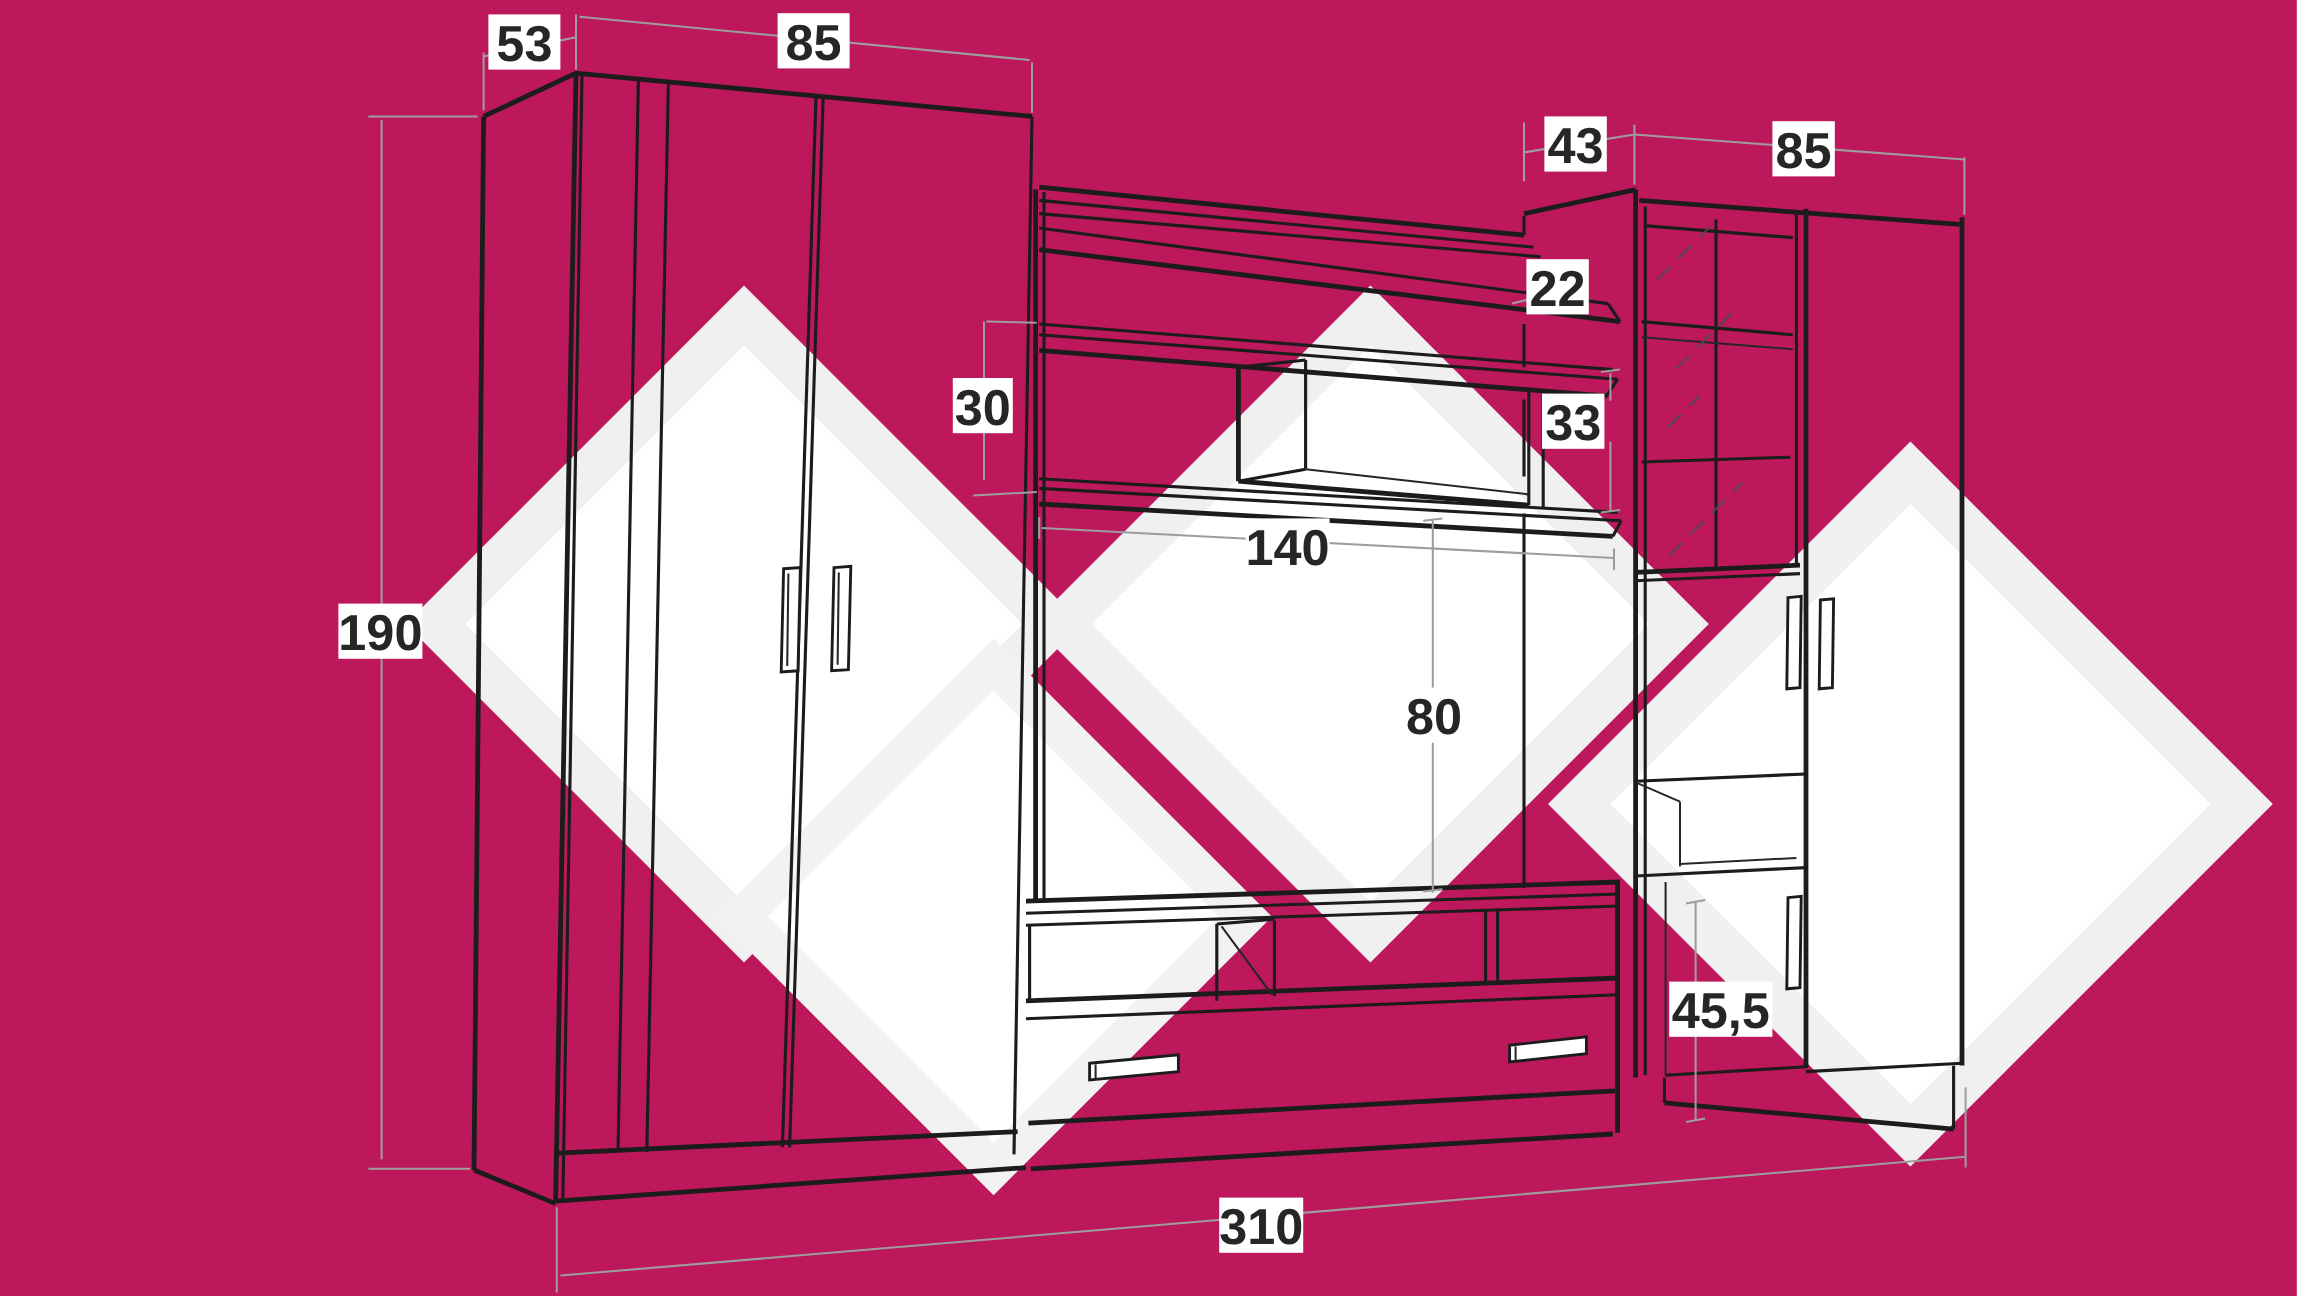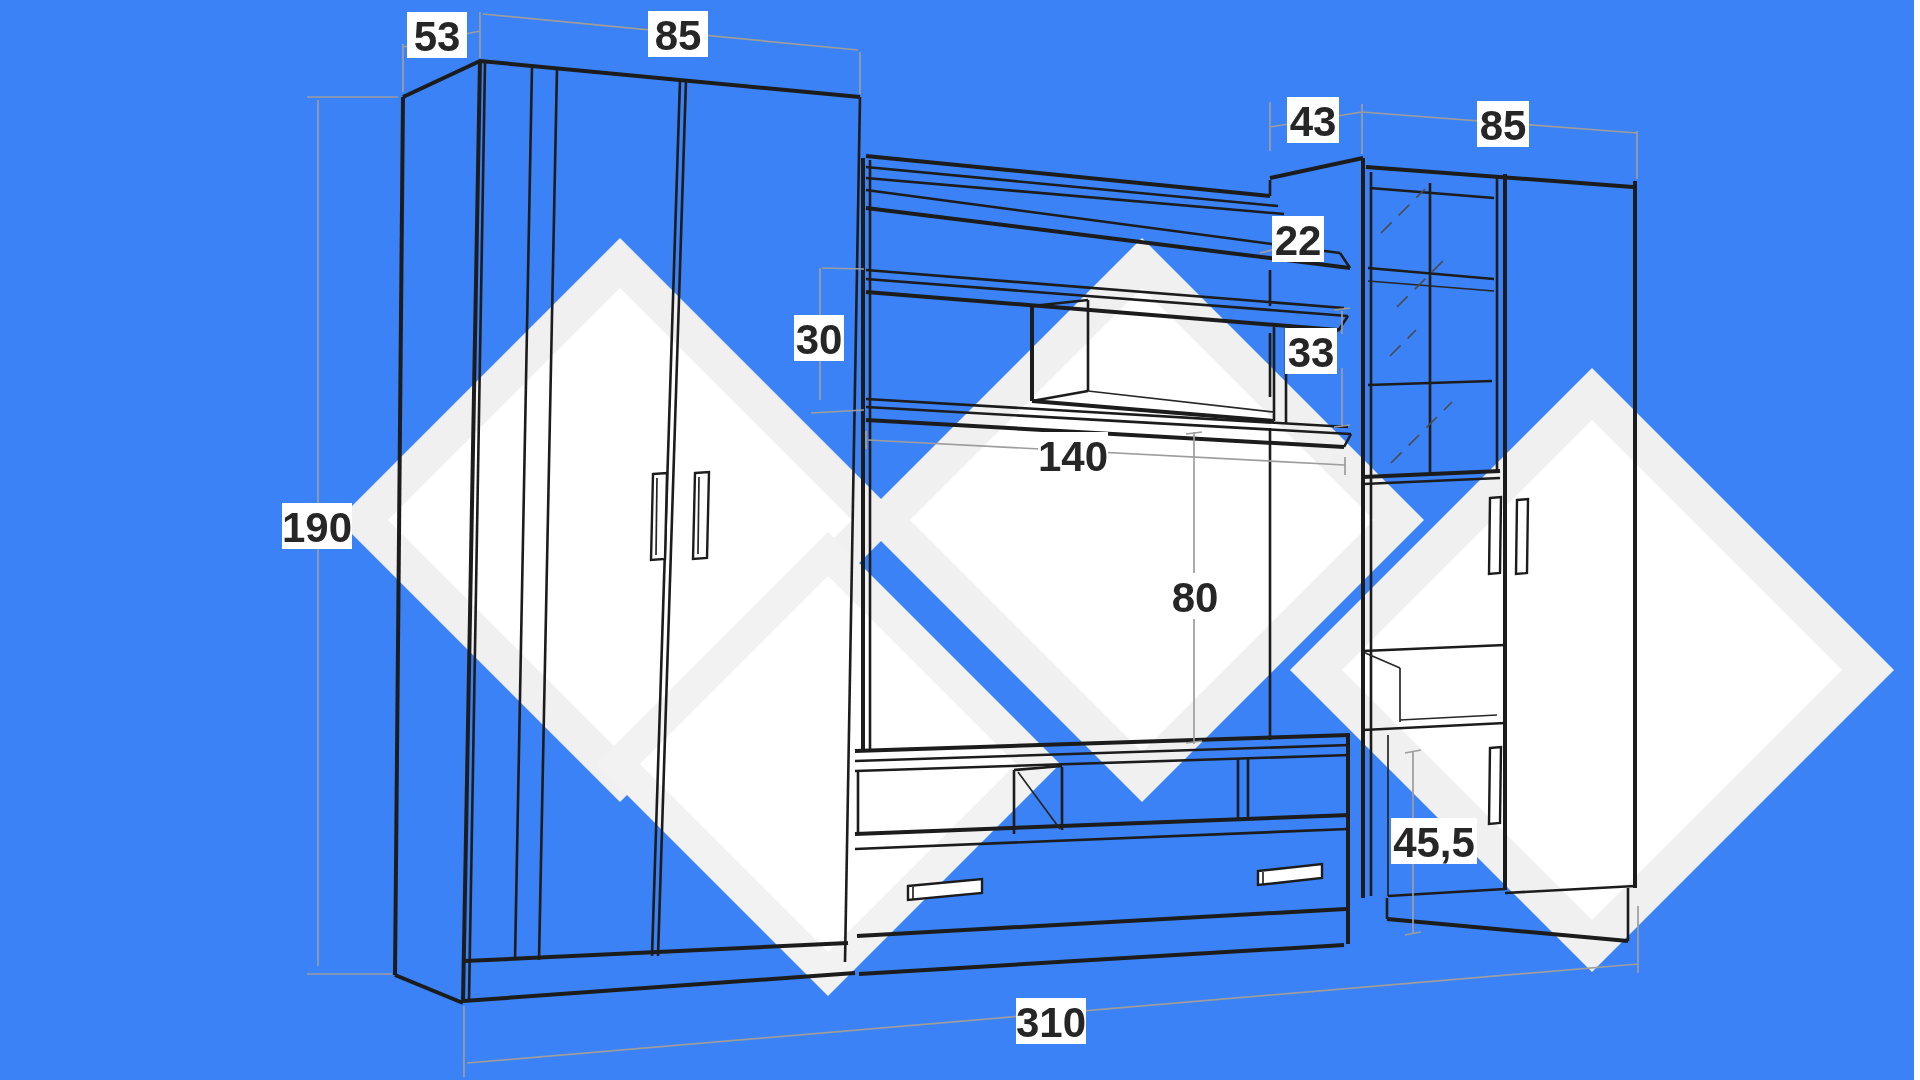--- a/index.html
+++ b/index.html
@@ -1,16 +1,16 @@
 <!DOCTYPE html>
 <html><head>
 <meta charset="utf-8">
 <style>
   html,body{margin:0;padding:0;background:#ffffff;}
-  .stage{position:relative;width:1914px;height:1080px;background:#3b82f6;overflow:hidden;
+  .stage{position:relative;width:1914px;height:1080px;background:#be185d;overflow:hidden;
          font-family:"Liberation Sans", sans-serif;}
   svg{position:absolute;left:0;top:0;}
   .furn-heavy{fill:none;stroke:#1c1c1c;stroke-width:4;stroke-linejoin:miter;}
   .furn-med{fill:none;stroke:#1c1c1c;stroke-width:2.6;stroke-linejoin:miter;}
   .furn-thin{fill:none;stroke:#262626;stroke-width:1.7;stroke-linejoin:miter;}
   .handle{fill:#ffffff;stroke:#1c1c1c;stroke-width:2.4;}
   .glass{fill:none;stroke:#4b4b4b;stroke-width:1.6;stroke-dasharray:15 10;}
   .dim{fill:none;stroke:#9d9d9d;stroke-width:1.7;}
   .mask{fill:#ffffff;}
   .dimtext{font-family:"Liberation Sans", sans-serif;font-weight:bold;font-size:42px;fill:#262626;

